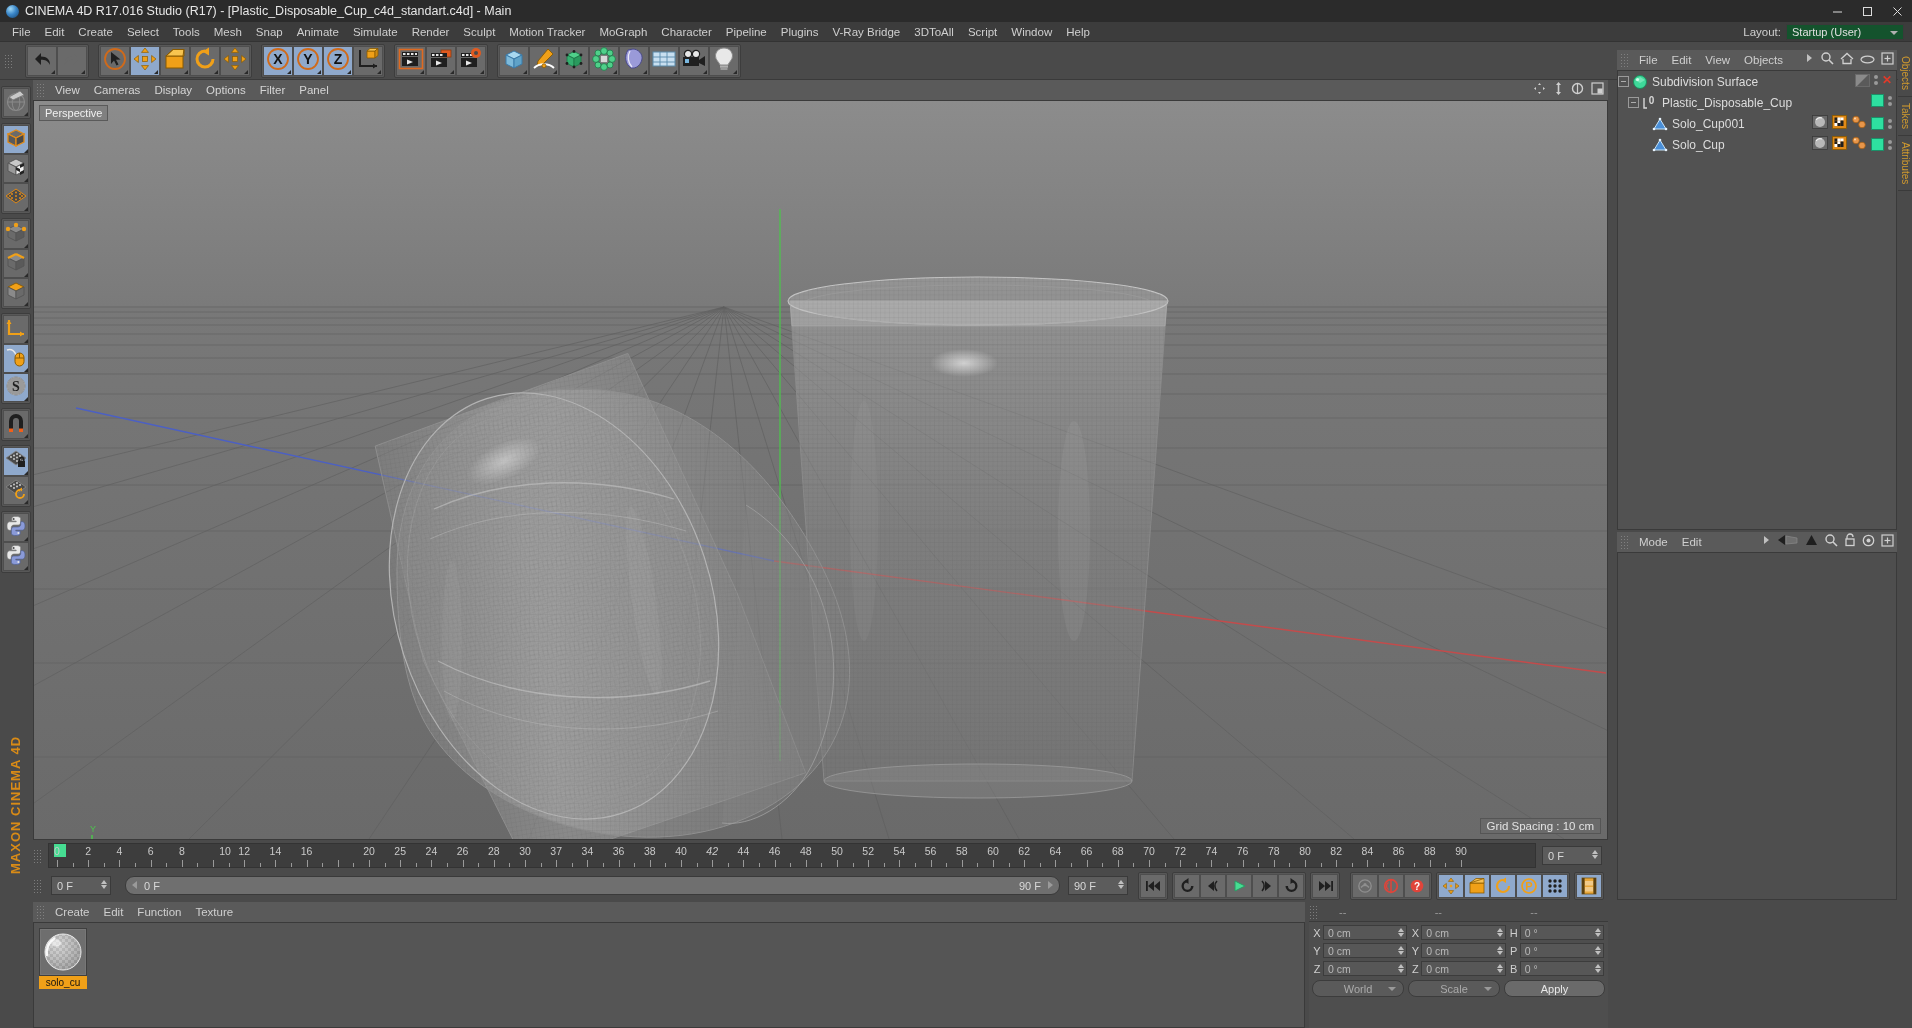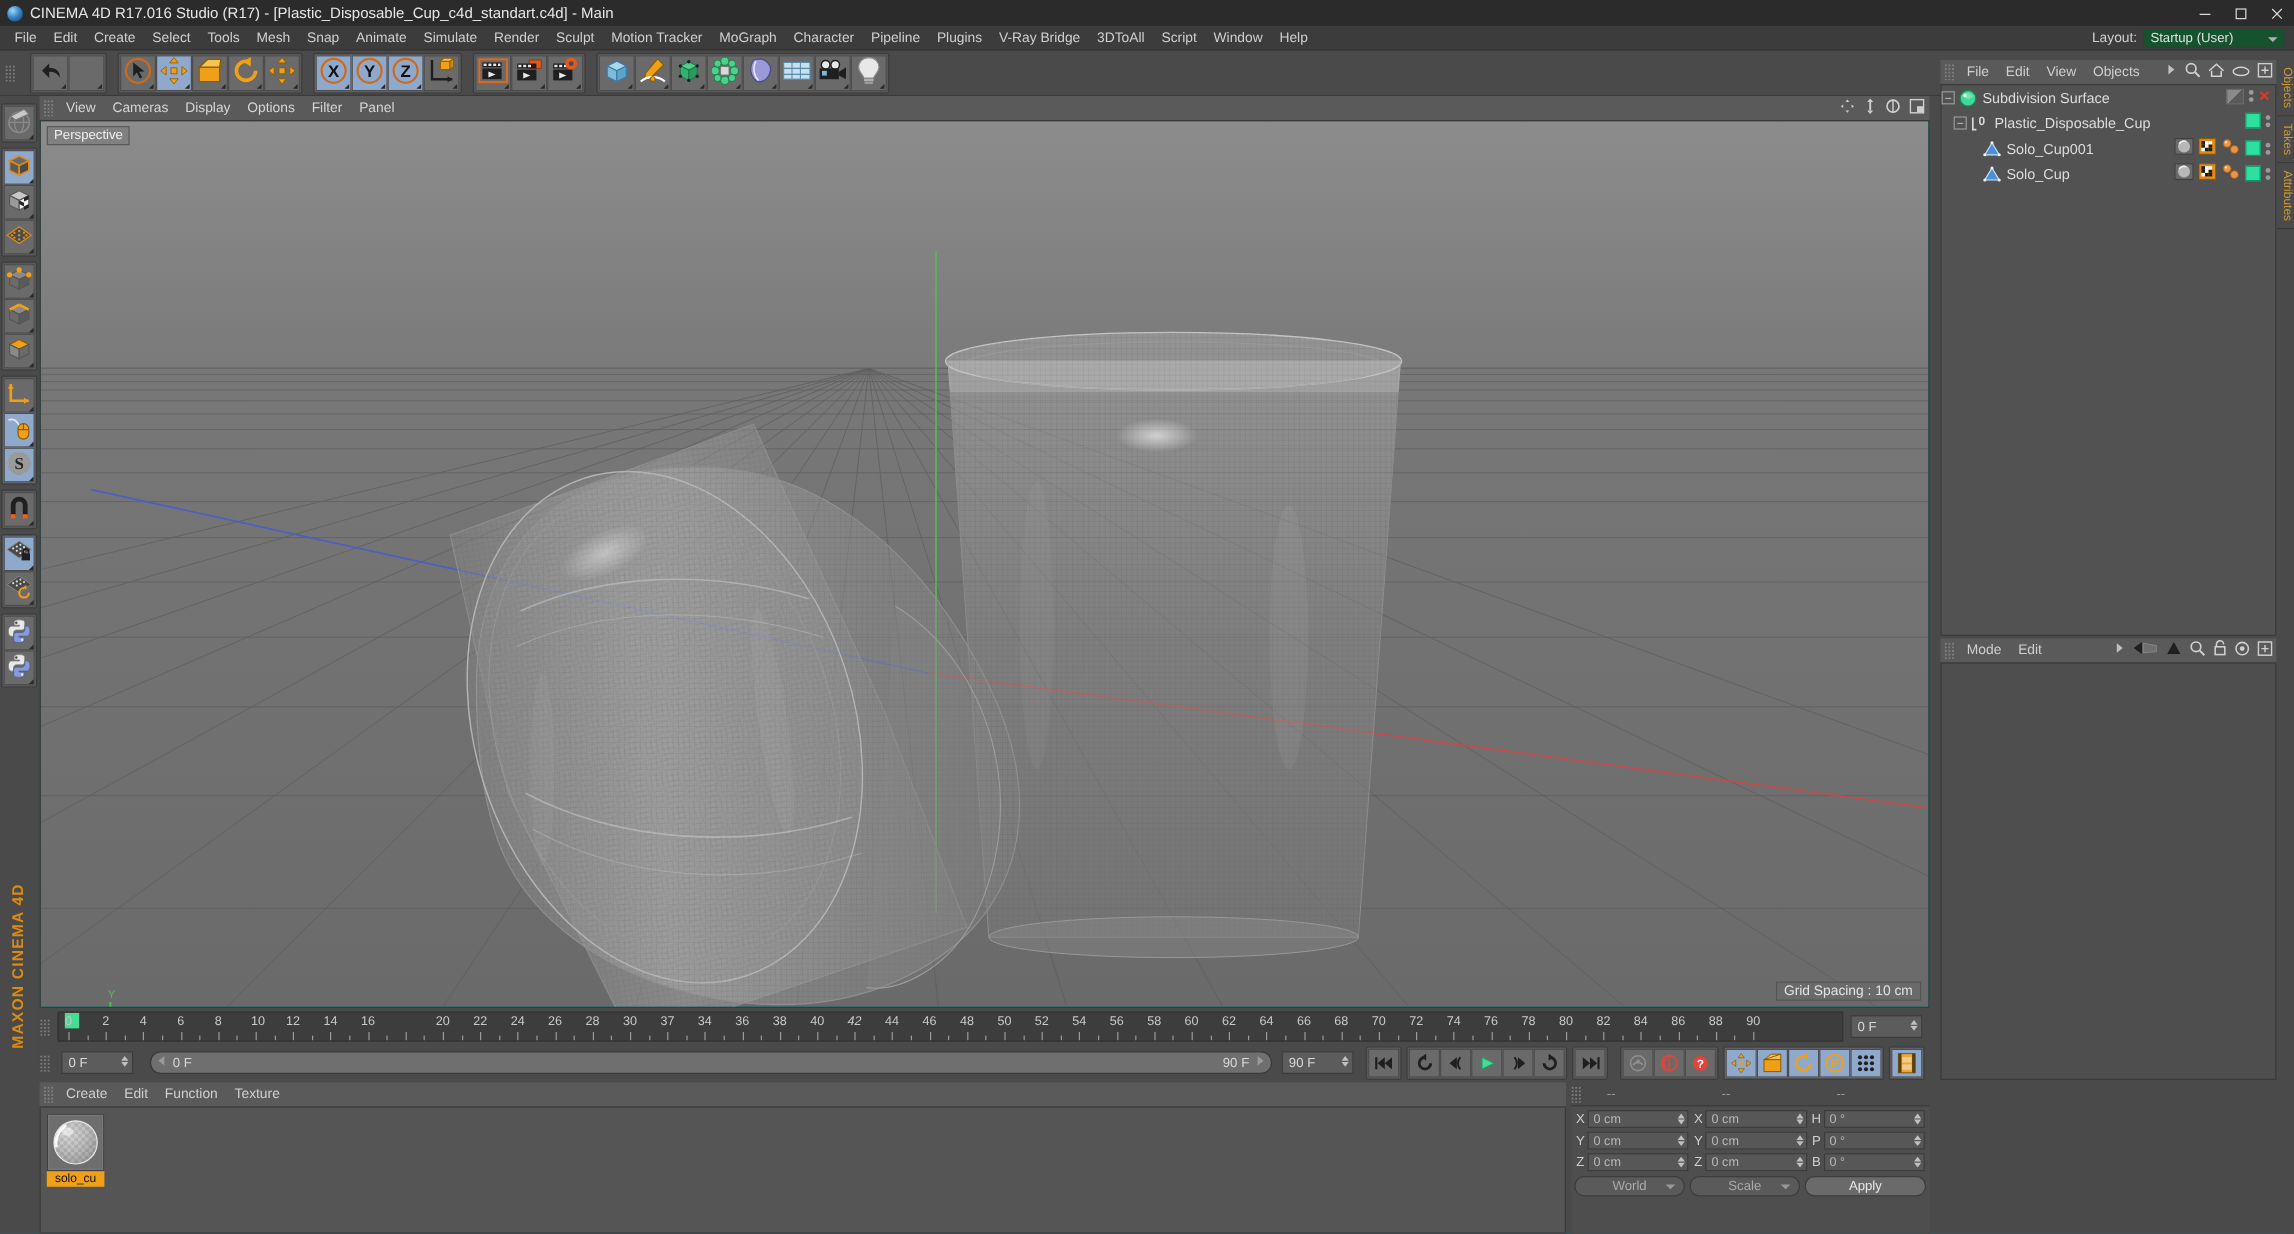--- a/index.html
+++ b/index.html
@@ -1112,39 +1112,39 @@
         <div class="rtick" style="left: 54.8px; height: 4px;"></div>
         <div class="rlabel" style="left: 70.4px;">4</div>
         <div class="rtick" style="left: 70.4px; height: 7px;"></div>
         <div class="rtick" style="left: 86px; height: 4px;"></div>
         <div class="rlabel" style="left: 101.6px;">6</div>
         <div class="rtick" style="left: 101.6px; height: 7px;"></div>
         <div class="rtick" style="left: 117.2px; height: 4px;"></div>
         <div class="rlabel" style="left: 132.8px;">8</div>
         <div class="rtick" style="left: 132.8px; height: 7px;"></div>
         <div class="rtick" style="left: 148.4px; height: 4px;"></div>
-        <div class="rlabel" style="left: 166px;">10</div>
+        <div class="rlabel" style="left: 176px;">10</div>
         <div class="rtick" style="left: 164px; height: 7px;"></div>
         <div class="rtick" style="left: 179.6px; height: 4px;"></div>
         <div class="rlabel" style="left: 195.2px;">12</div>
         <div class="rtick" style="left: 195.2px; height: 7px;"></div>
         <div class="rtick" style="left: 210.8px; height: 4px;"></div>
         <div class="rlabel" style="left: 226.4px;">14</div>
         <div class="rtick" style="left: 226.4px; height: 7px;"></div>
         <div class="rtick" style="left: 242px; height: 4px;"></div>
         <div class="rlabel" style="left: 257.6px;">16</div>
         <div class="rtick" style="left: 257.6px; height: 7px;"></div>
         <div class="rtick" style="left: 273.2px; height: 4px;"></div>
         <div class="rlabel" style="left: 288.8px; margin-top: 48px;">18</div>
         <div class="rtick" style="left: 288.8px; height: 7px;"></div>
         <div class="rtick" style="left: 304.4px; height: 4px;"></div>
         <div class="rlabel" style="left: 320px;">20</div>
         <div class="rtick" style="left: 320px; height: 7px;"></div>
         <div class="rtick" style="left: 335.6px; height: 4px;"></div>
-        <div class="rlabel" style="left: 351.2px;">22</div>
+        <div class="rlabel" style="left: 351.2px;">25</div>
         <div class="rtick" style="left: 351.2px; height: 7px;"></div>
         <div class="rtick" style="left: 366.8px; height: 4px;"></div>
         <div class="rlabel" style="left: 382.4px;">24</div>
         <div class="rtick" style="left: 382.4px; height: 7px;"></div>
         <div class="rtick" style="left: 398px; height: 4px;"></div>
         <div class="rlabel" style="left: 413.6px;">26</div>
         <div class="rtick" style="left: 413.6px; height: 7px;"></div>
         <div class="rtick" style="left: 429.2px; height: 4px;"></div>
         <div class="rlabel" style="left: 444.8px;">28</div>
         <div class="rtick" style="left: 444.8px; height: 7px;"></div>

